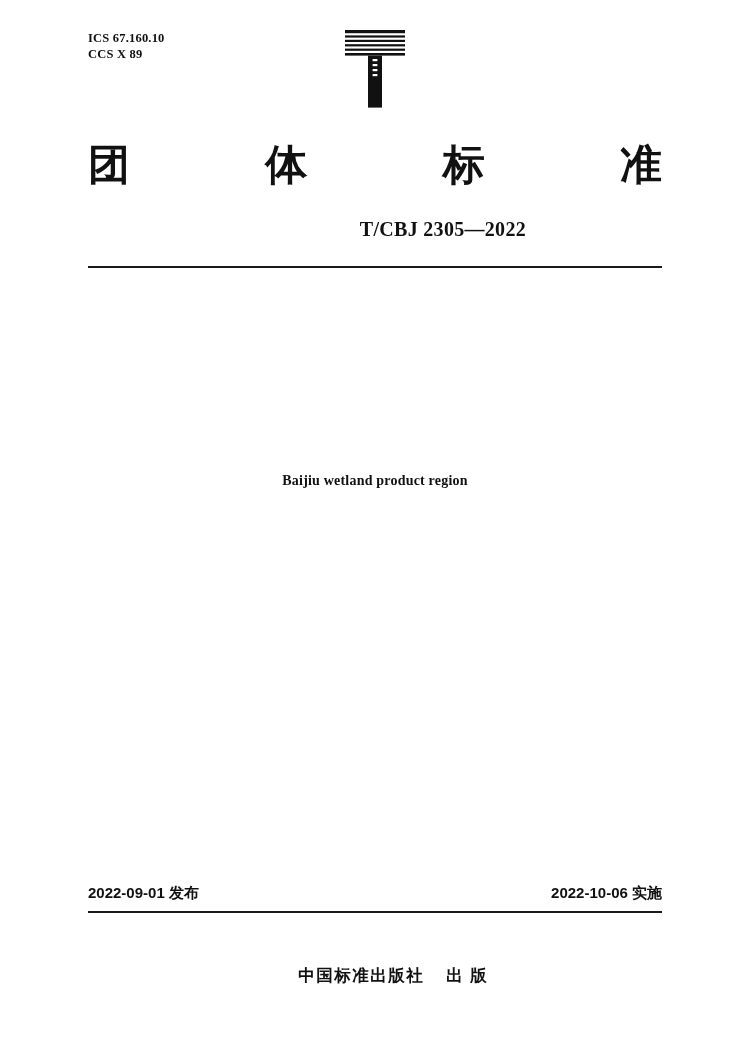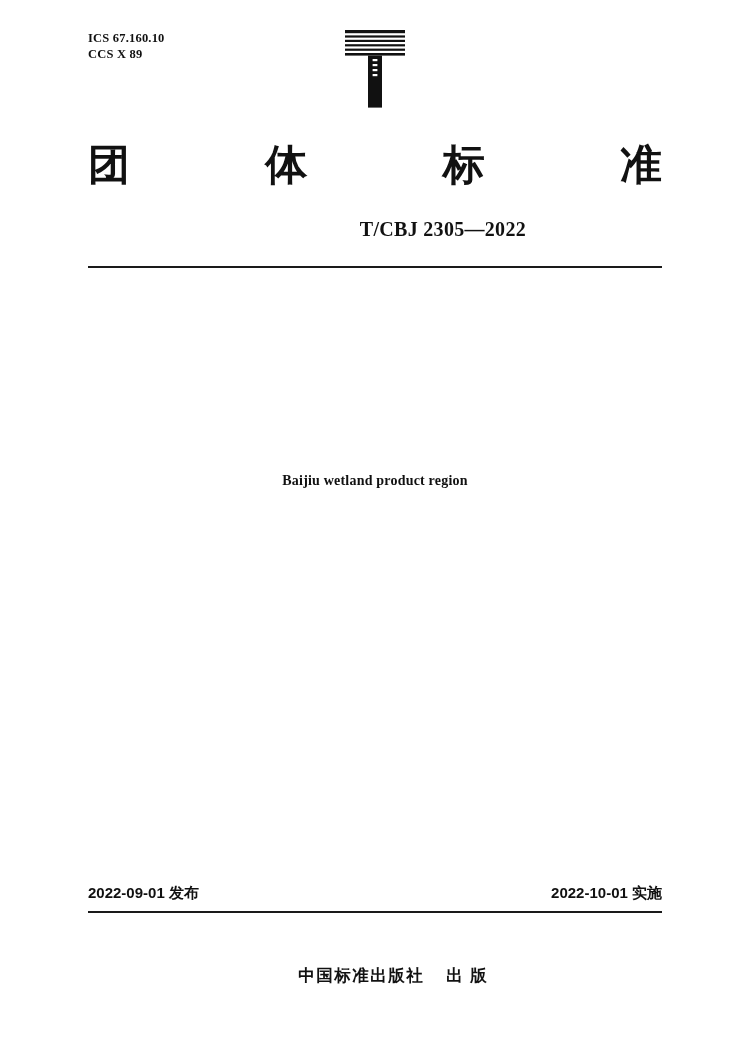--- a/index.html
+++ b/index.html
@@ -205,21 +205,21 @@
   </div>
 
   <div class="std-no">T/CBJ 2305—2022</div>
 
   <div class="rule-top"></div>
 
   <div class="doc-title-en">Baijiu wetland product region</div>
 
   <div class="dates">
     <span>2022-09-01 发布</span>
-    <span>2022-10-01 实施</span>
+    <span>2022-10-06 实施</span>
   </div>
 
   <div class="rule-bottom"></div>
 
   <div class="publisher">
     <div class="line">
       <span>中国标准出版社</span><span class="sp"></span><span>出 版</span>
     </div>
   </div>
 

